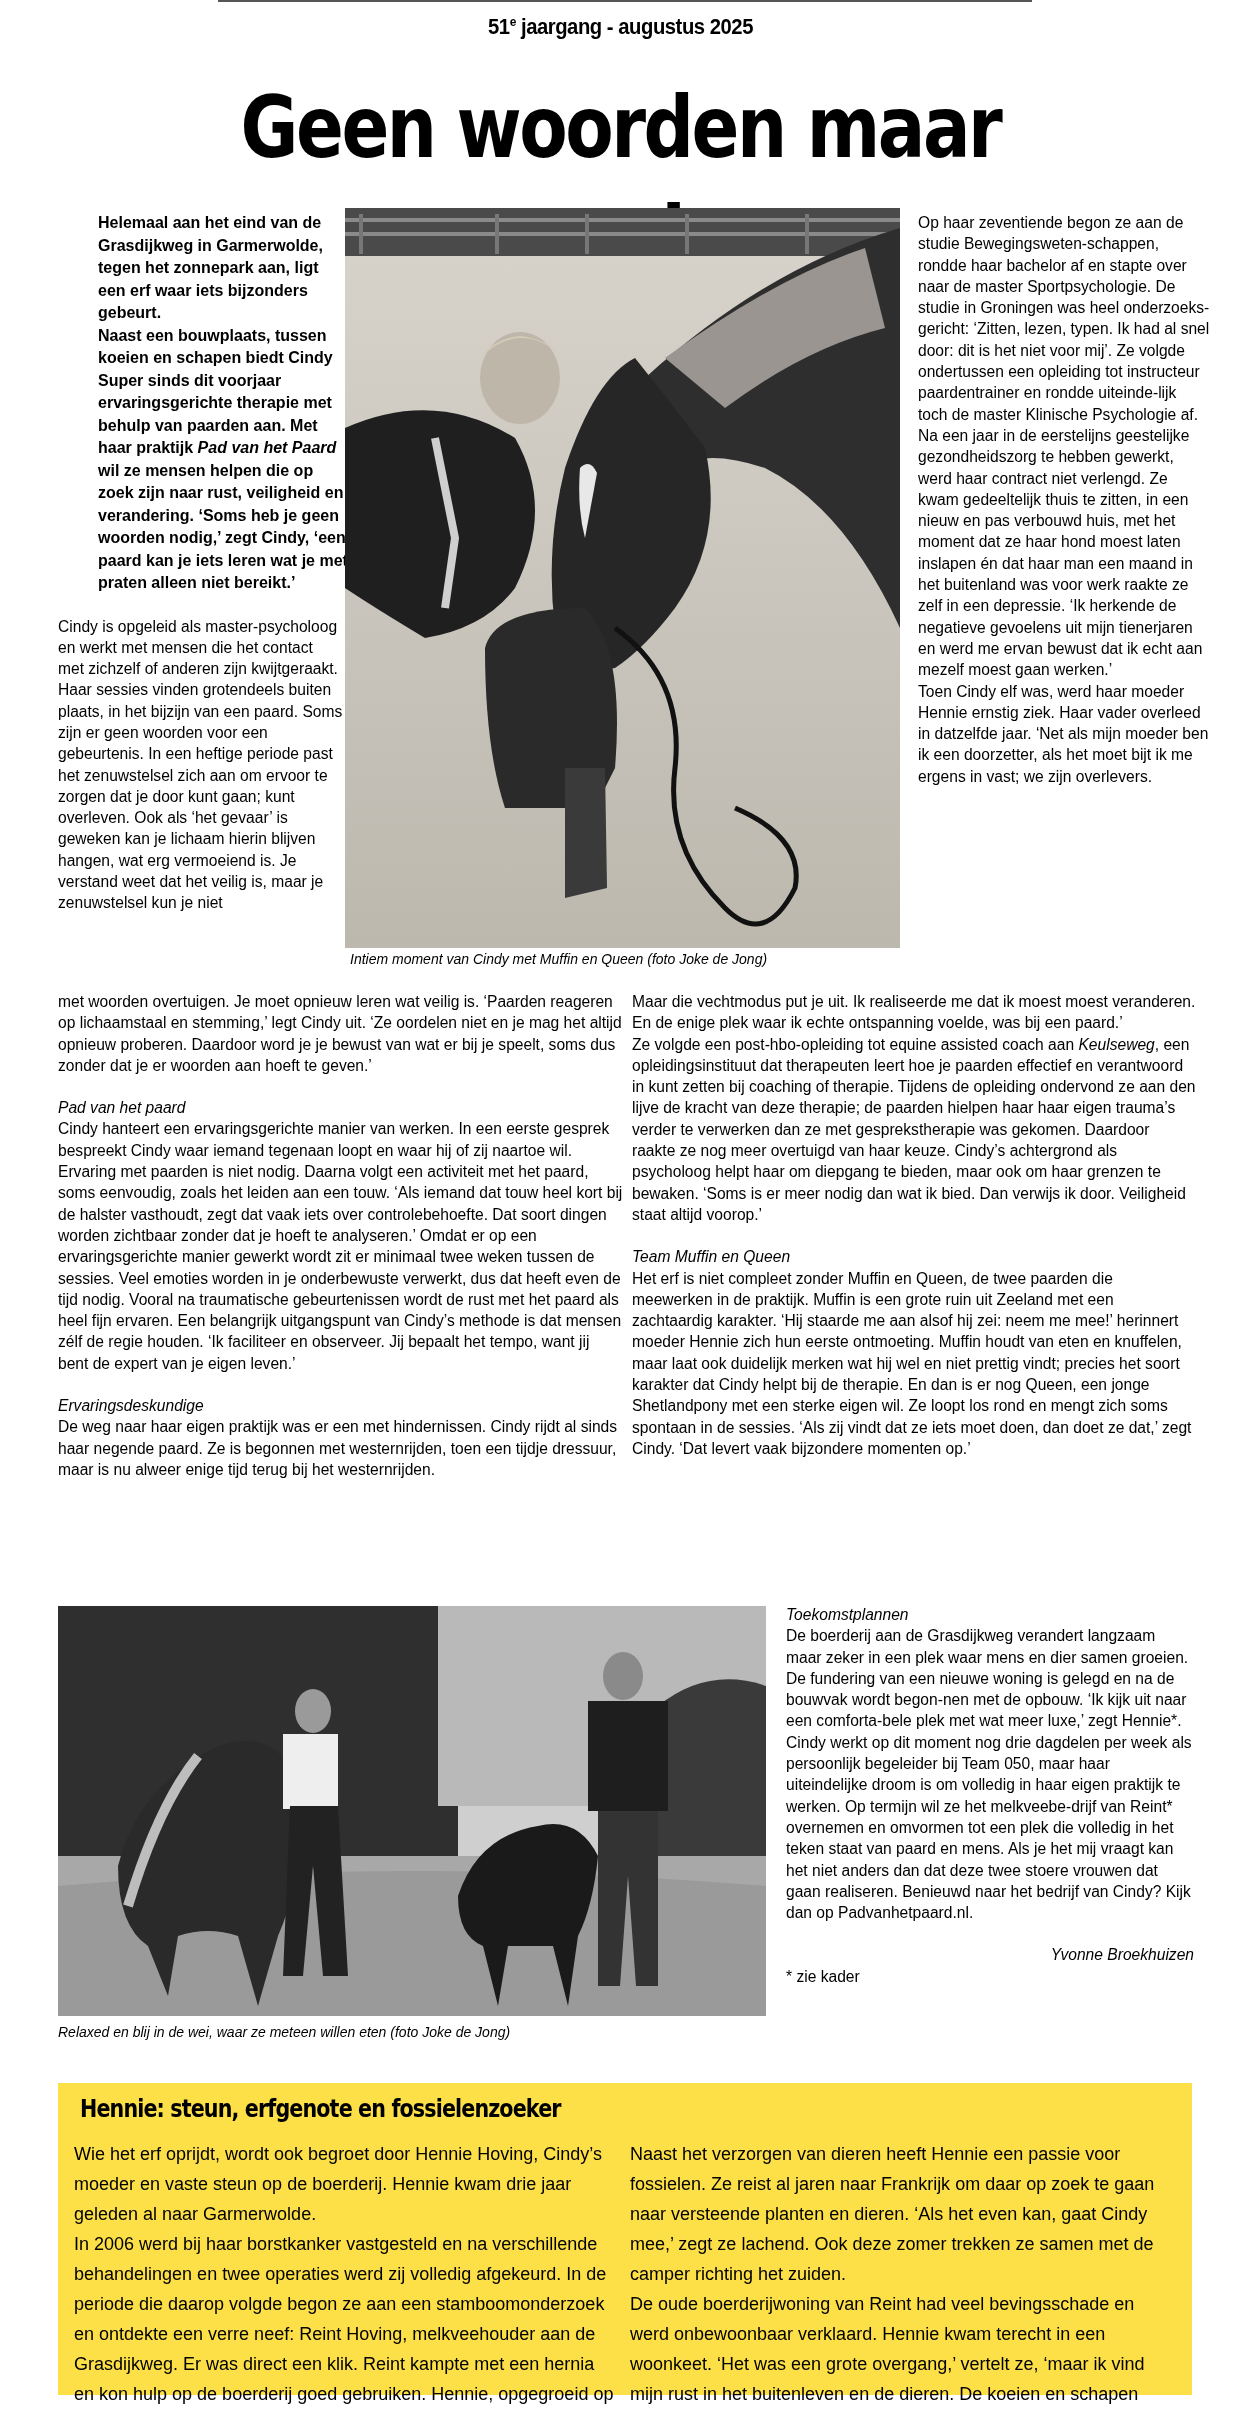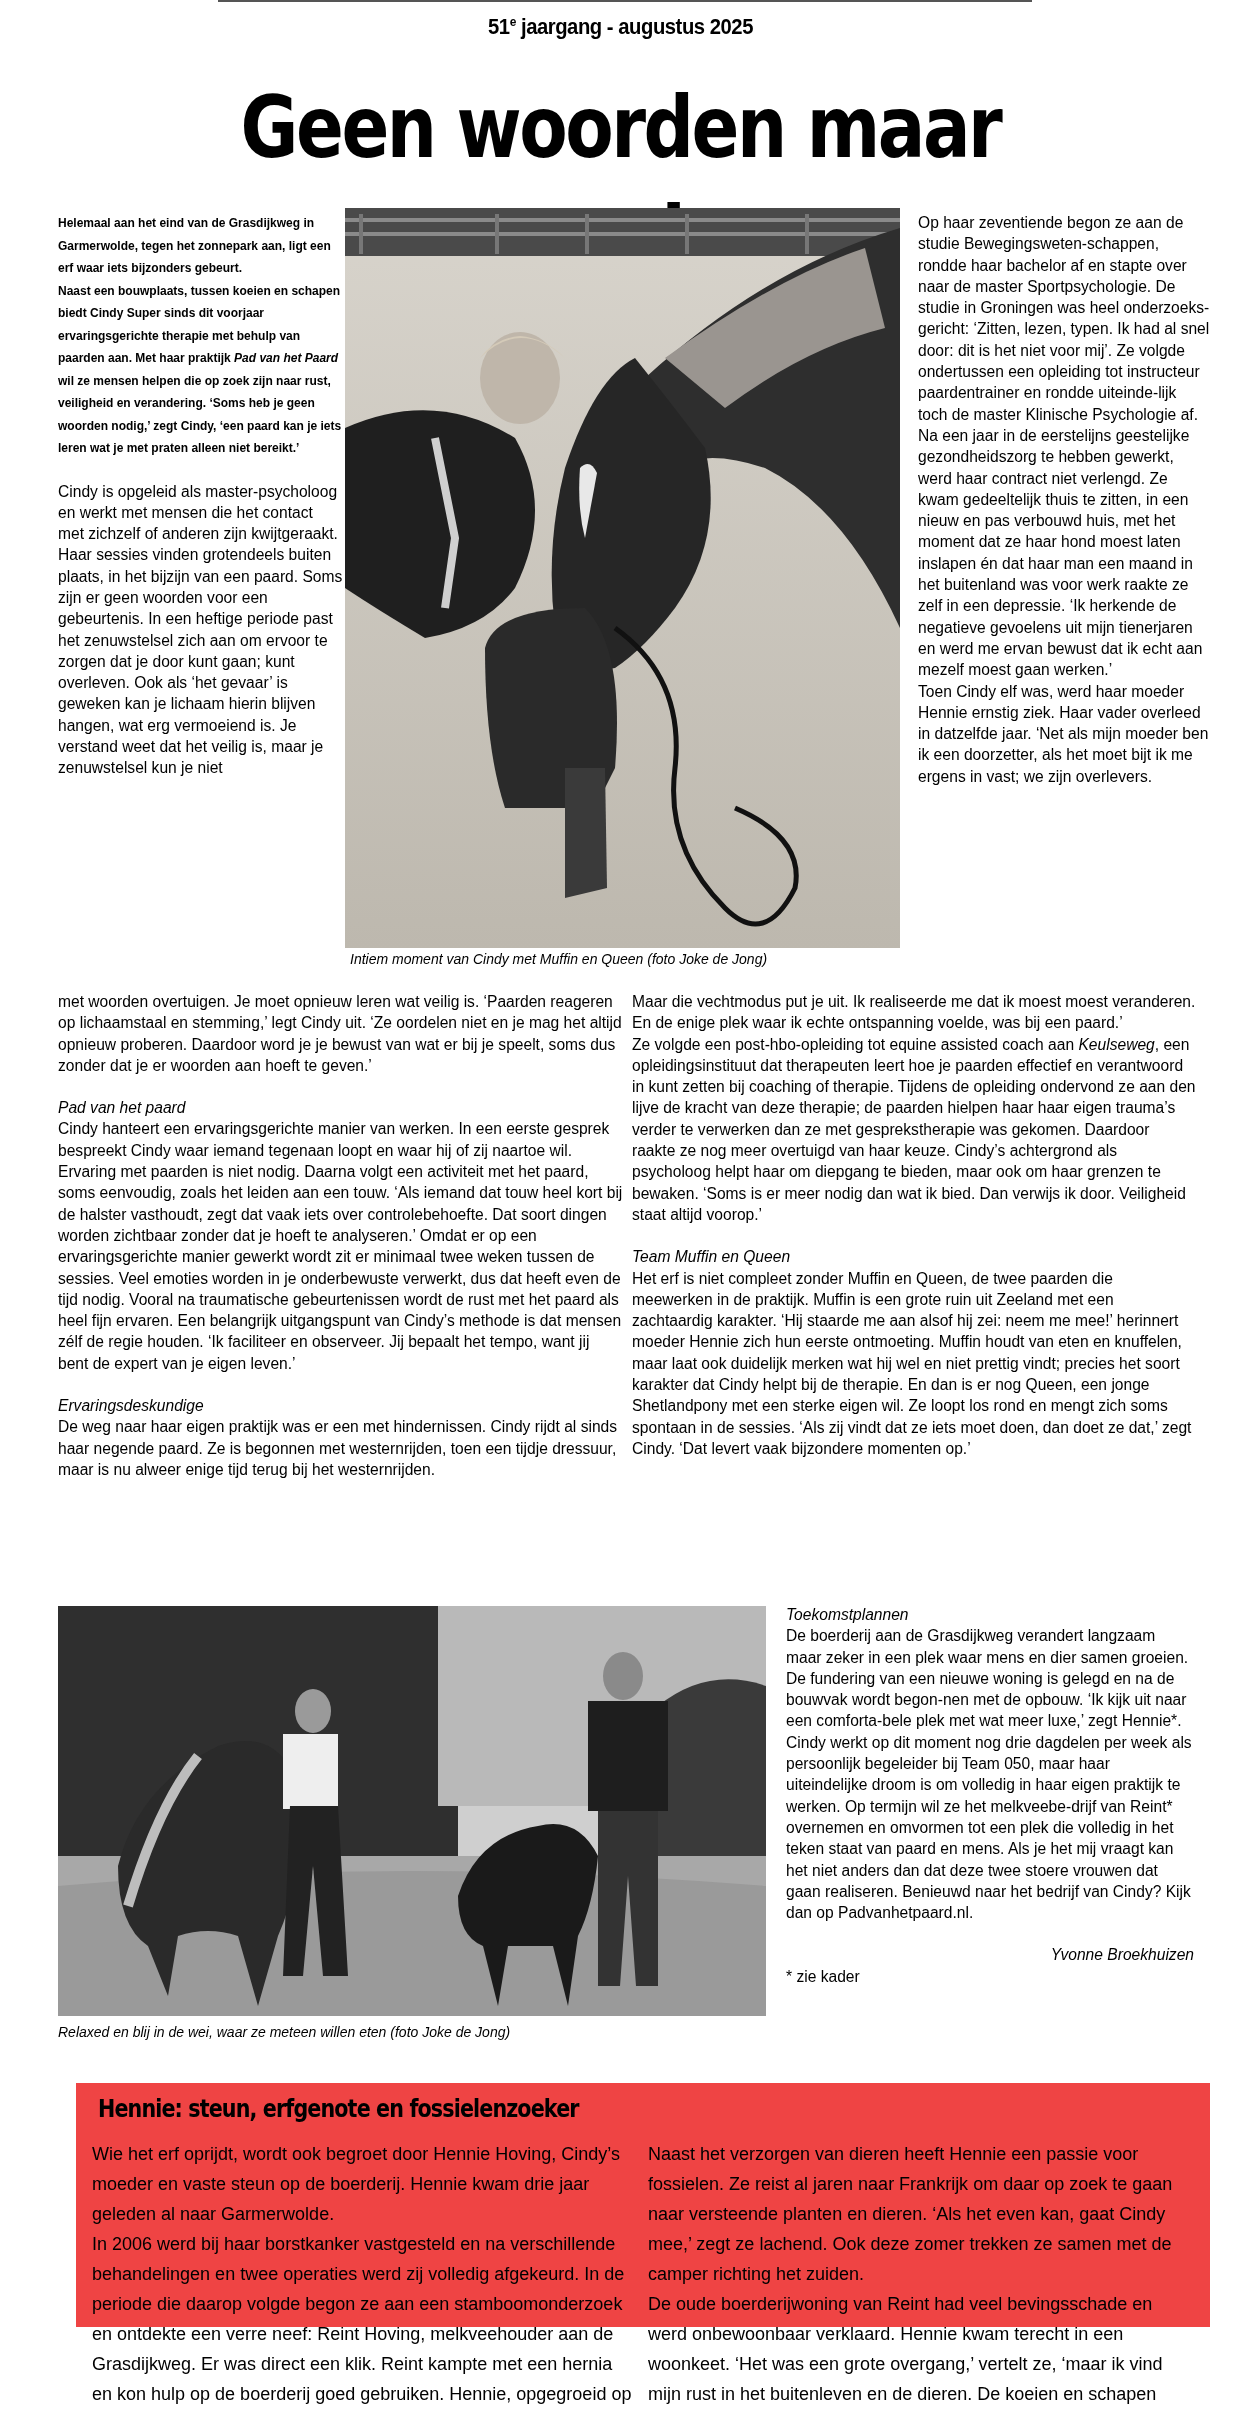--- a/index.html
+++ b/index.html
@@ -8,27 +8,27 @@
   .top-rule { position: absolute; left: 218px; top: 0; width: 814px; height: 2px; background: #555; }
   .issue { position: absolute; left: 0; width: 1241px; top: 14px; text-align: center;
            font-family: "Liberation Sans", sans-serif; font-weight: bold; font-size: 22px;
            letter-spacing: -0.5px; transform: scaleX(0.92); }
   .issue sup { font-size: 13px; }
   .headline { position: absolute; left: 0; width: 1241px; top: 72px; text-align: center;
               font-family: "DejaVu Sans", sans-serif; font-weight: bold; font-size: 86px;
               letter-spacing: -3px; line-height: 110px; transform: scaleX(0.82); transform-origin: 50% 50%; }
   .col { position: absolute; font-size: 15.6px; line-height: 21.3px; }
   .col p { margin: 0; }
-  .lead { font-weight: bold; font-size: 12px; line-height: 22.5px; }
+  .lead { font-weight: bold; font-size: 16px; line-height: 22.5px; margin-left: 40px; }
   .sub { font-style: italic; }
   .gap { height: 21px; }
   .photo { position: absolute; overflow: hidden; background: #888; }
   .caption { position: absolute; font-style: italic; font-size: 14px; }
   .byline { font-style: italic; text-align: right; }
-  .box { position: absolute; left: 76px; top: 2083px; width: 1134px; height: 244px; background: #ef4444; }
+  .box { position: absolute; left: 58px; top: 2083px; width: 1134px; height: 312px; background: #fde047; }
   .box-title { position: absolute; left: 22px; top: 12px; font-family: "DejaVu Sans", sans-serif;
                font-weight: bold; font-size: 24px; letter-spacing: -1px; transform: scaleX(0.86); transform-origin: 0 50%; }
   .box-col { position: absolute; font-size: 18px; line-height: 30px; }
   .box-col p { margin: 0; }
 </style>
 </head>
 <body>
 
 <div class="top-rule"></div>
 

